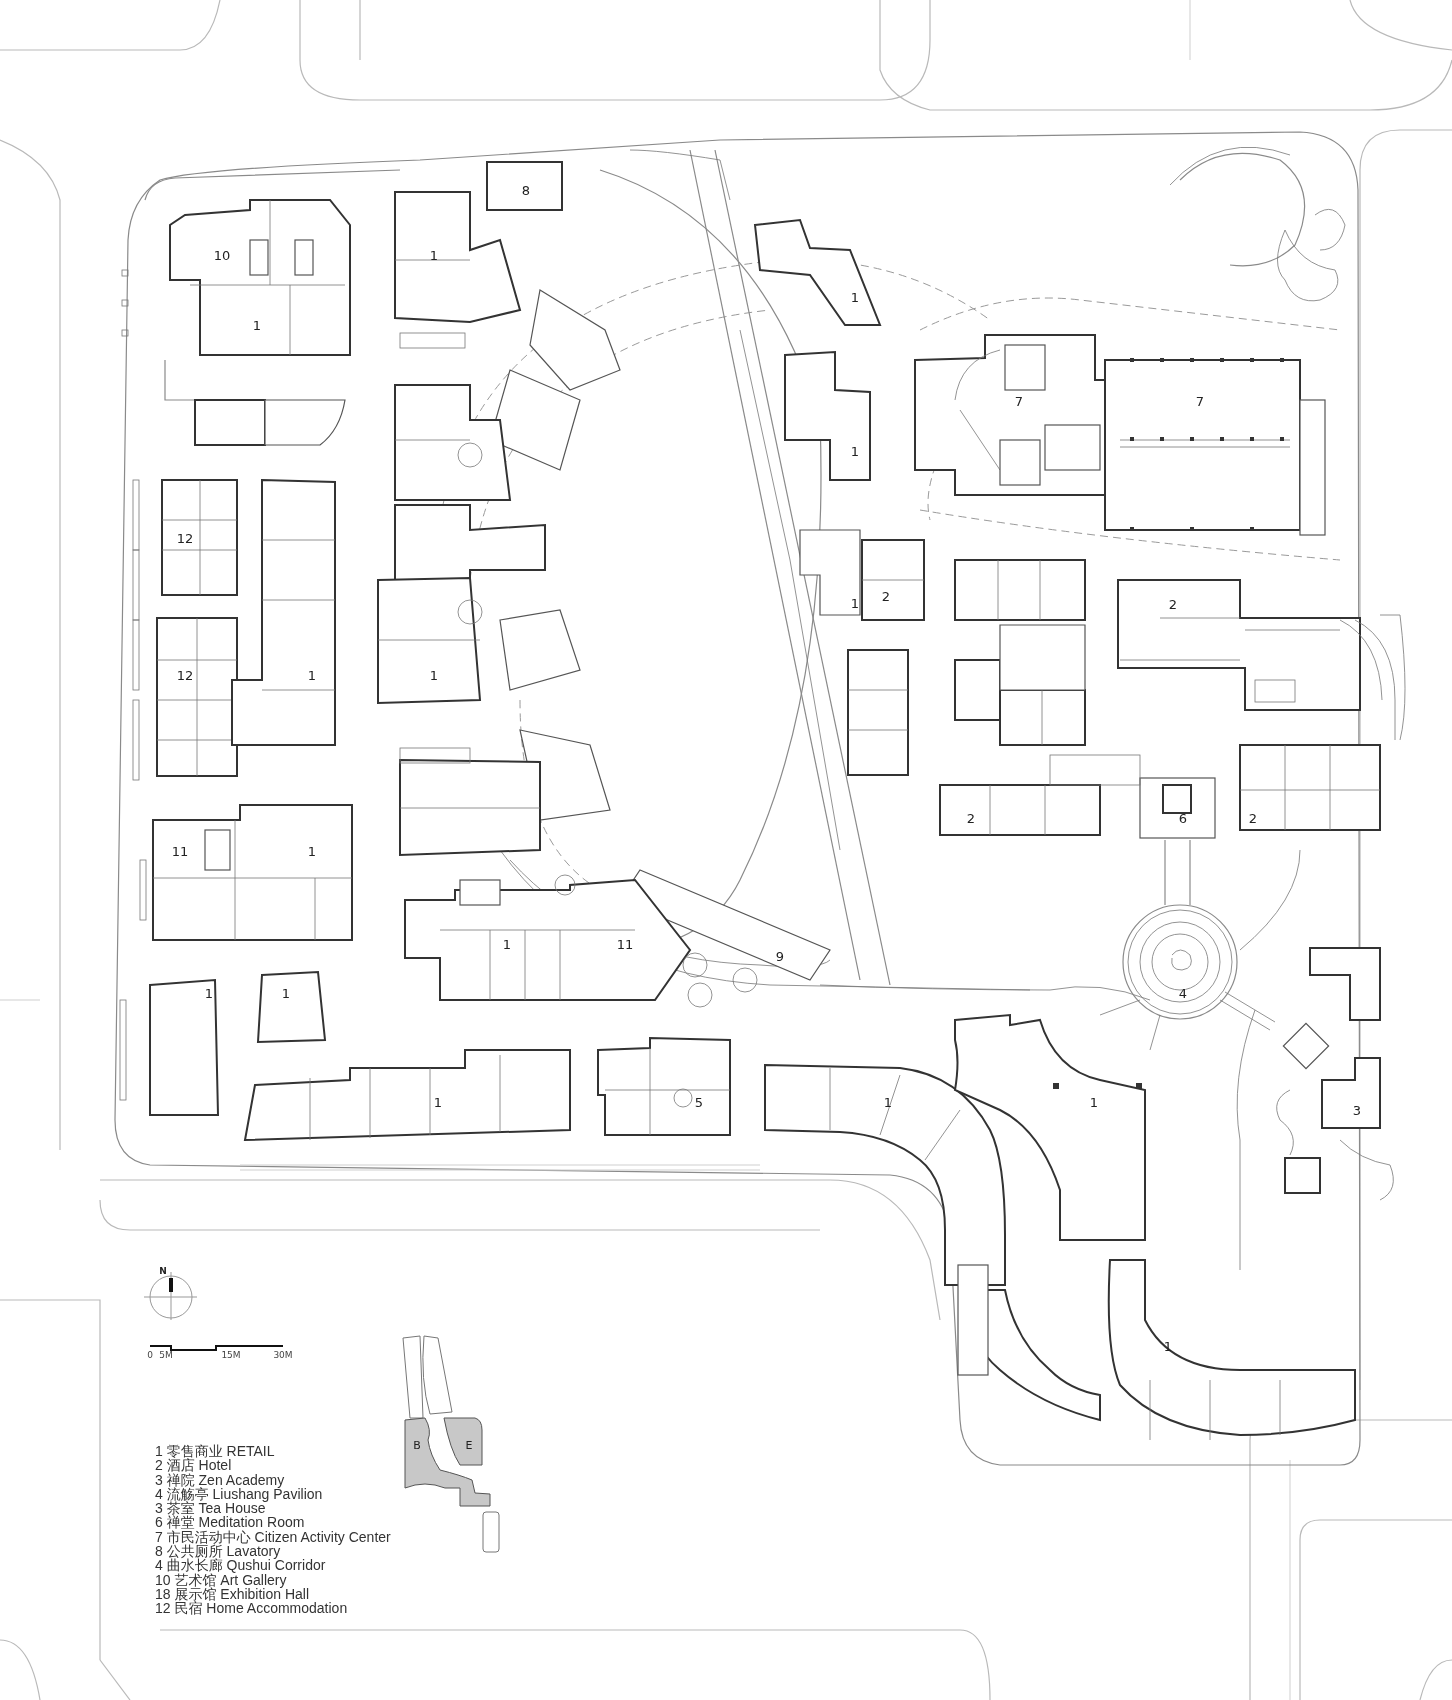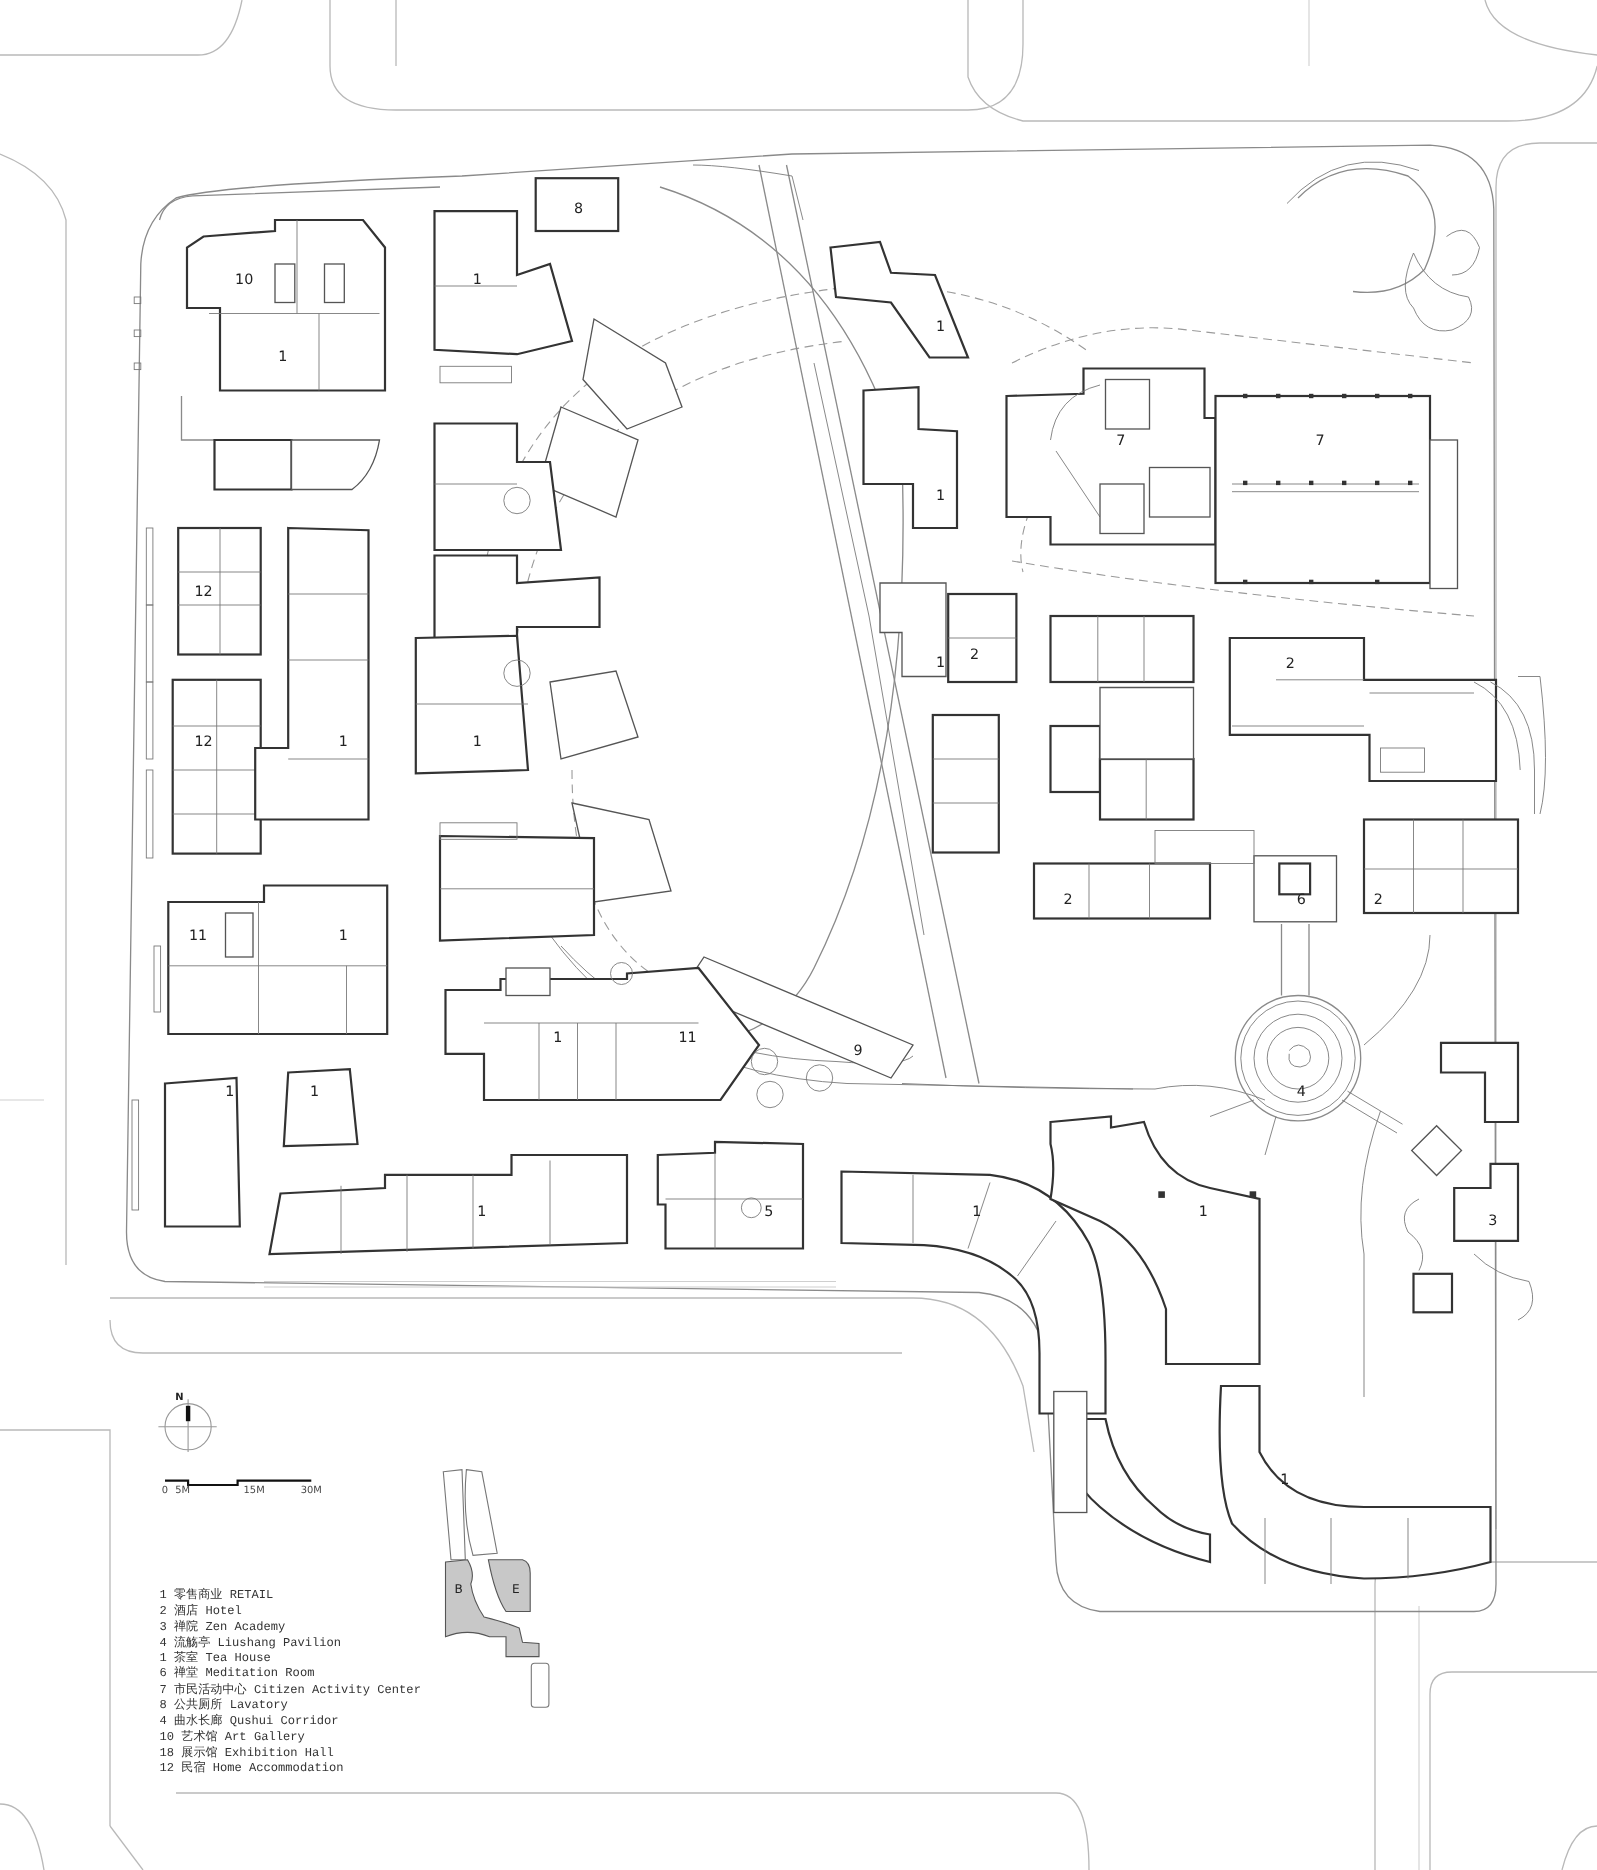--- a/index.html
+++ b/index.html
@@ -7,21 +7,21 @@
   #plan{position:absolute;left:0;top:0;width:1452px;height:1700px;}
   .road{fill:none;stroke:#b9b9b9;stroke-width:1.2;}
   .road-thin{fill:none;stroke:#cfcfcf;stroke-width:1;}
   .dash{fill:none;stroke:#9a9a9a;stroke-width:1;stroke-dasharray:8 5;}
   .bldg{fill:#fff;stroke:#333;stroke-width:2;}
   .bldg-l{fill:#fff;stroke:#555;stroke-width:1.2;}
   .inner{fill:none;stroke:#777;stroke-width:0.8;}
   .site{fill:none;stroke:#8a8a8a;stroke-width:1.2;}
   .col{fill:#333;}
   .zone-label{position:absolute;font-size:13px;color:#222;font-family:"DejaVu Sans",sans-serif;transform:translate(-50%,-50%);white-space:nowrap;}
-  .legend{position:absolute;left:145px;top:1444px;font-size:11px;line-height:14.3px;color:#333;font-family:Liberation Mono, monospace;}
+  .legend{position:absolute;left:155px;top:1444px;font-size:14px;line-height:14.3px;color:#333;font-family:Liberation Sans, sans-serif;}
   .legend-item{white-space:nowrap;}
   .scale-labels{position:absolute;left:145px;top:1350px;width:160px;height:14px;font-size:9px;color:#444;}
   .scale-labels span{position:absolute;top:0;transform:translateX(-50%);}
   .north{position:absolute;left:163px;top:1266px;font-size:9px;font-weight:bold;transform:translateX(-50%);}
   .key-letter{position:absolute;font-size:11px;color:#222;transform:translate(-50%,-50%);}
 </style>
 </head>
 <body>
 
 <svg id="plan" viewBox="0 0 1452 1700" xmlns="http://www.w3.org/2000/svg">
@@ -363,21 +363,21 @@
 </div>
 
 <div class="key-letter" style="left:417px;top:1445px">B</div>
 <div class="key-letter" style="left:469px;top:1445px">E</div>
 
 <div class="legend">
   <div class="legend-item">1 零售商业 RETAIL</div>
   <div class="legend-item">2 酒店 Hotel</div>
   <div class="legend-item">3 禅院 Zen Academy</div>
   <div class="legend-item">4 流觞亭 Liushang Pavilion</div>
-  <div class="legend-item">1 茶室 Tea House</div>
+  <div class="legend-item">3 茶室 Tea House</div>
   <div class="legend-item">6 禅堂 Meditation Room</div>
   <div class="legend-item">7 市民活动中心 Citizen Activity Center</div>
   <div class="legend-item">8 公共厕所 Lavatory</div>
   <div class="legend-item">4 曲水长廊 Qushui Corridor</div>
   <div class="legend-item">10 艺术馆 Art Gallery</div>
   <div class="legend-item">18 展示馆 Exhibition Hall</div>
   <div class="legend-item">12 民宿 Home Accommodation</div>
 </div>
 
 </body></html>

